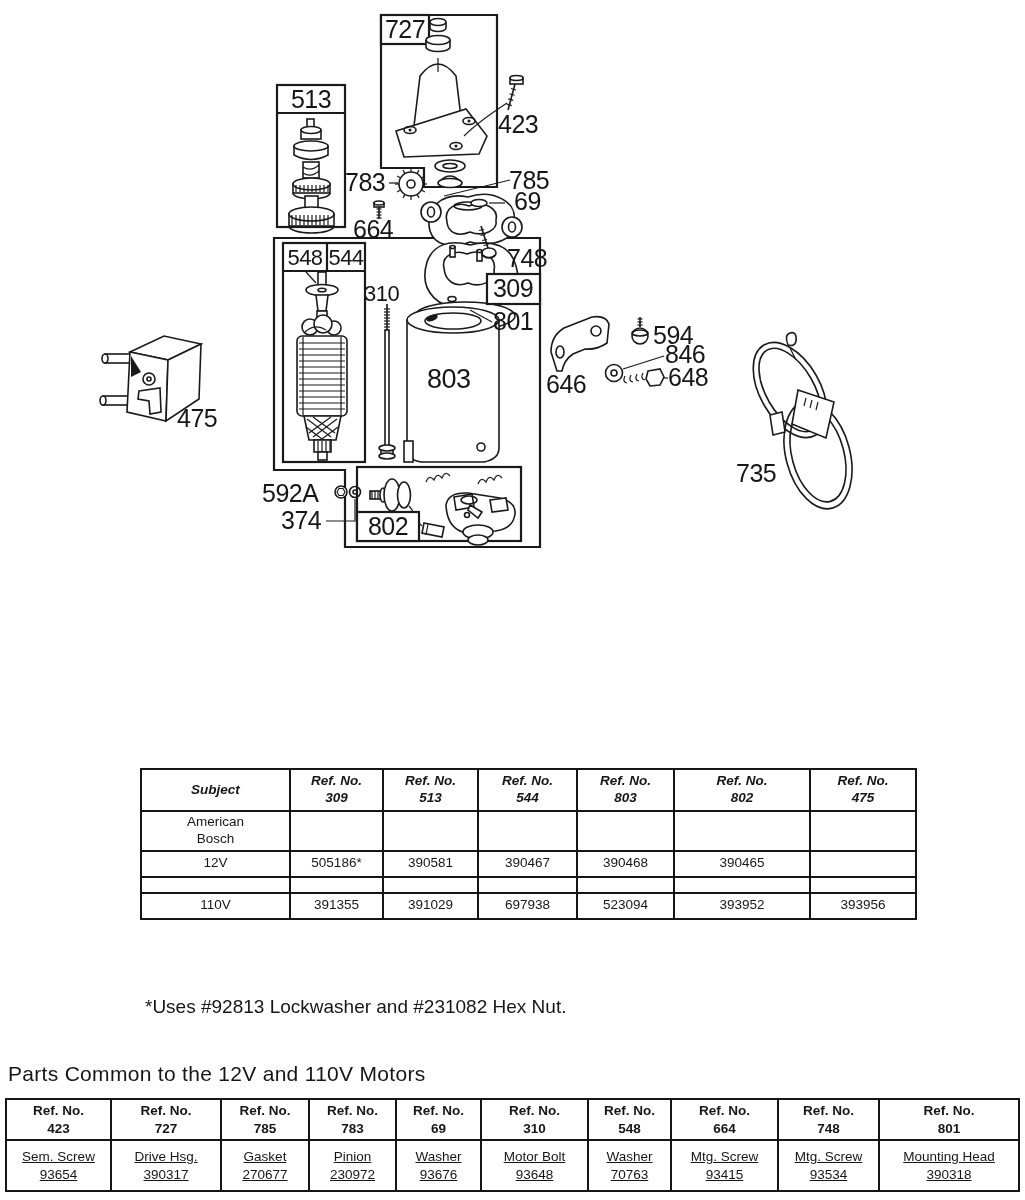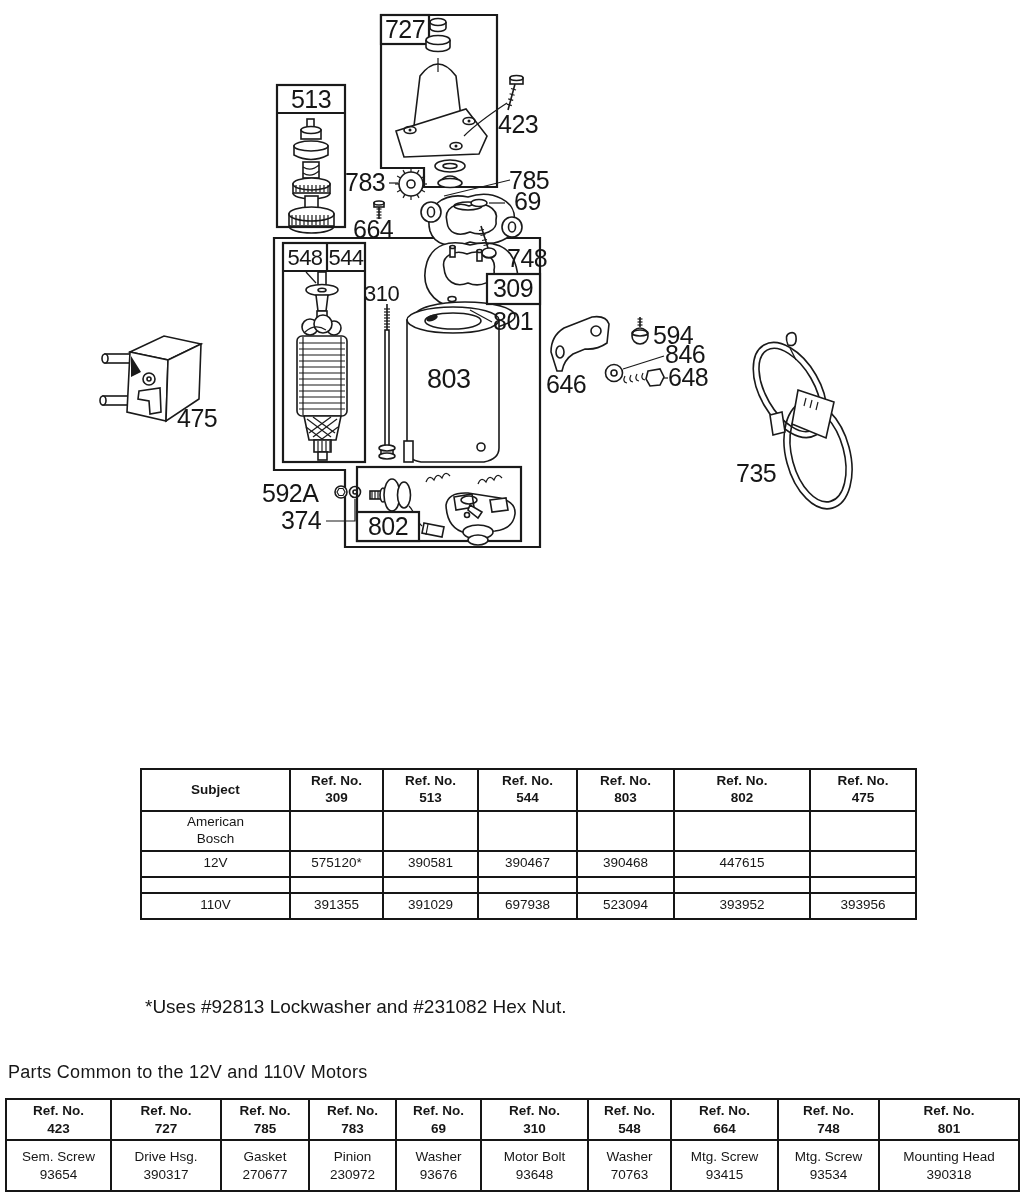--- a/index.html
+++ b/index.html
@@ -19,35 +19,35 @@
   .lbl-lg{ font-size:27px; letter-spacing:-0.5px; }
   .mid{ text-anchor:middle; }
 
   
   .spec{ position:absolute; left:140px; top:768px; border-collapse:collapse; table-layout:fixed; }
   .spec th,.spec td{
     border:2px solid #161616; font-size:13.5px; text-align:center; vertical-align:middle;
     white-space:pre-line; line-height:1.25; padding:2px 3px; font-weight:normal;
   }
   .spec thead th{ font-weight:bold; }
-  .r-head{ height:42px; } .r-sub{ height:46px; } .r-bosch{ height:36px;padding-left:40px; }
+  .r-head{ height:42px;font-style:italic; } .r-sub{ height:46px; } .r-bosch{ height:36px;padding-left:40px; }
   .r-12v{ height:26px;margin-left:24px; } .r-blank{ height:16px; } .r-110v{ height:26px; }
 
   .footnote{ position:absolute; left:145px; top:996px; font-size:19px; }
 
-  .common-heading{ position:absolute; left:8px; top:1062px; font-size:18px; letter-spacing:0.3px; }
+  .common-heading{ position:absolute; left:8px; top:1062px; font-size:21px; letter-spacing:0.3px; }
 
   
   .common{ position:absolute; left:5px; top:1098px; border-collapse:collapse; table-layout:fixed; }
   .common th,.common td{
     border:2px solid #161616; font-size:13.5px; text-align:center; vertical-align:middle;
     line-height:1.3; padding:2px 1px; font-weight:normal;
   }
   .common thead th{ font-weight:bold; height:32px; }
-  .common tbody td{ height:45px; }
+  .common tbody td{ height:45px;text-decoration:underline; }
 </style>
 </head>
 <body>
 
 <div class="page">
 
   <svg width="1025" height="620" viewBox="0 0 1025 620">
 
     <g>
       <path class="bx" d="M274,238 H540 V547 H345 V470 H274 Z"></path>
@@ -439,25 +439,25 @@
 Bosch</td>
         <td></td>
         <td></td>
         <td></td>
         <td></td>
         <td></td>
         <td></td>
       </tr>
       <tr class="r-12v">
         <td>12V</td>
-        <td>575120*</td>
+        <td>505186*</td>
         <td>390581</td>
         <td>390467</td>
         <td>390468</td>
-        <td>447615</td>
+        <td>390465</td>
         <td></td>
       </tr>
       <tr class="r-blank">
         <td></td>
         <td></td>
         <td></td>
         <td></td>
         <td></td>
         <td></td>
         <td></td>

